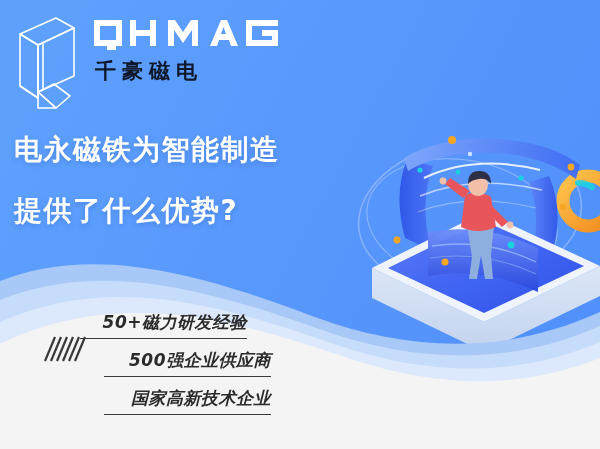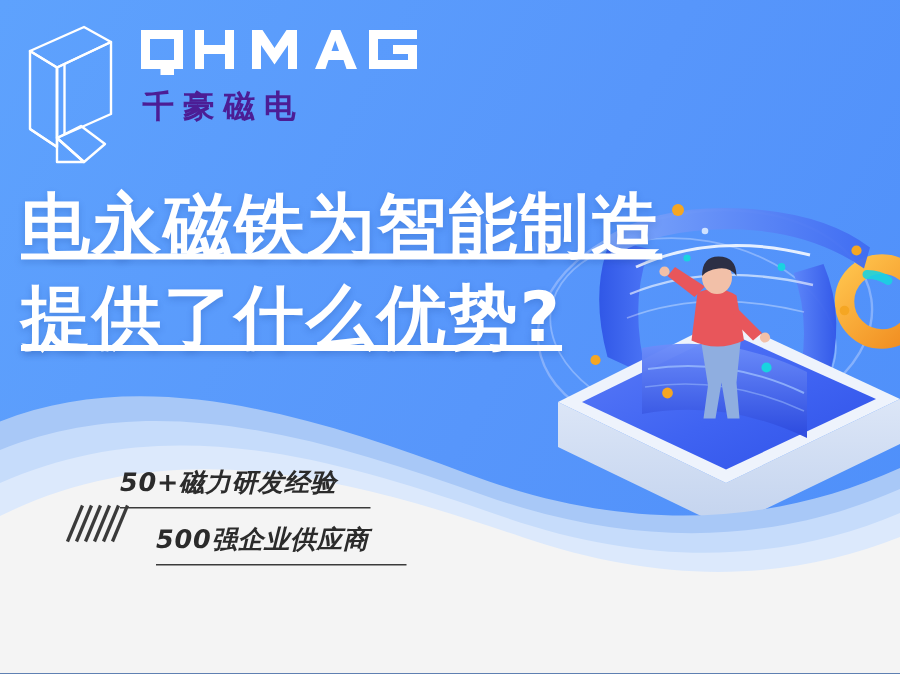--- a/index.html
+++ b/index.html
@@ -18,56 +18,55 @@
     background:linear-gradient(118deg,#5EA2FD 0%,#5796FB 55%,#4E8FFA 100%);}
   .wave-svg{position:absolute;left:0;top:0;width:600px;height:449px;}
 
   
   .logo-block{position:absolute;left:14px;top:8px;width:280px;height:100px;}
   .logo-mark{position:absolute;left:0px;top:4px;width:66px;height:102px;}
   .logo-words{position:absolute;left:78px;top:10px;width:200px;}
   .wordmark{width:190px;height:36px;display:block;}
   .logo-cn{
     margin-top:7px;margin-left:3px;
-    color:#4c1d95;
+    color:#0f172a;
     font-size:21px;
     letter-spacing:6px;
     font-weight:700;
     line-height:1;
     white-space:nowrap;
     font-family:"DejaVu Sans","Liberation Sans",sans-serif;
   }
 
   
   .headline{position:absolute;left:14px;top:126px;width:440px;}
   .hl-line{
     color:#FFFFFF;
     font-weight:800;
-    font-size:46px;
+    font-size:28px;
     line-height:48px;
     letter-spacing:1.5px;
     white-space:nowrap;
     font-family:"DejaVu Sans","Liberation Sans",sans-serif;
     text-shadow:0 2px 5px rgba(20,60,140,.22);
-    text-decoration:underline;
   }
   .hl-line.l2{margin-top:13px;}
 
   
   .claims{position:absolute;left:80px;top:308px;width:230px;}
   .claim{
     position:relative;
     color:#2B2B2B;
     font-size:17px;
     font-weight:700;
     font-style:italic;
     line-height:29px;
     letter-spacing:.5px;
     white-space:nowrap;
-    text-align:left;
+    text-align:right;
     border-bottom:1.6px solid #3A3A3A;
     padding-bottom:1px;
     width:167px;
     font-family:"DejaVu Sans","Liberation Sans",sans-serif;
   }
   .claim + .claim{margin-top:7px;margin-left:24px;}
   .hatch{position:absolute;left:-36px;top:28px;width:44px;height:26px;}
 </style>
 </head>
 <body>
@@ -220,15 +219,16 @@
         <line x1="1" y1="25" x2="11" y2="1"></line>
         <line x1="7" y1="25" x2="17" y2="1"></line>
         <line x1="13" y1="25" x2="23" y2="1"></line>
         <line x1="19" y1="25" x2="29" y2="1"></line>
         <line x1="25" y1="25" x2="35" y2="1"></line>
         <line x1="31" y1="25" x2="41" y2="1"></line>
       </g>
     </svg>
     <div class="claim">50+磁力研发经验</div>
     <div class="claim">500强企业供应商</div>
+    <div class="claim">国家高新技术企业</div>
   </div>
 
 </div>
 
 </body></html>

